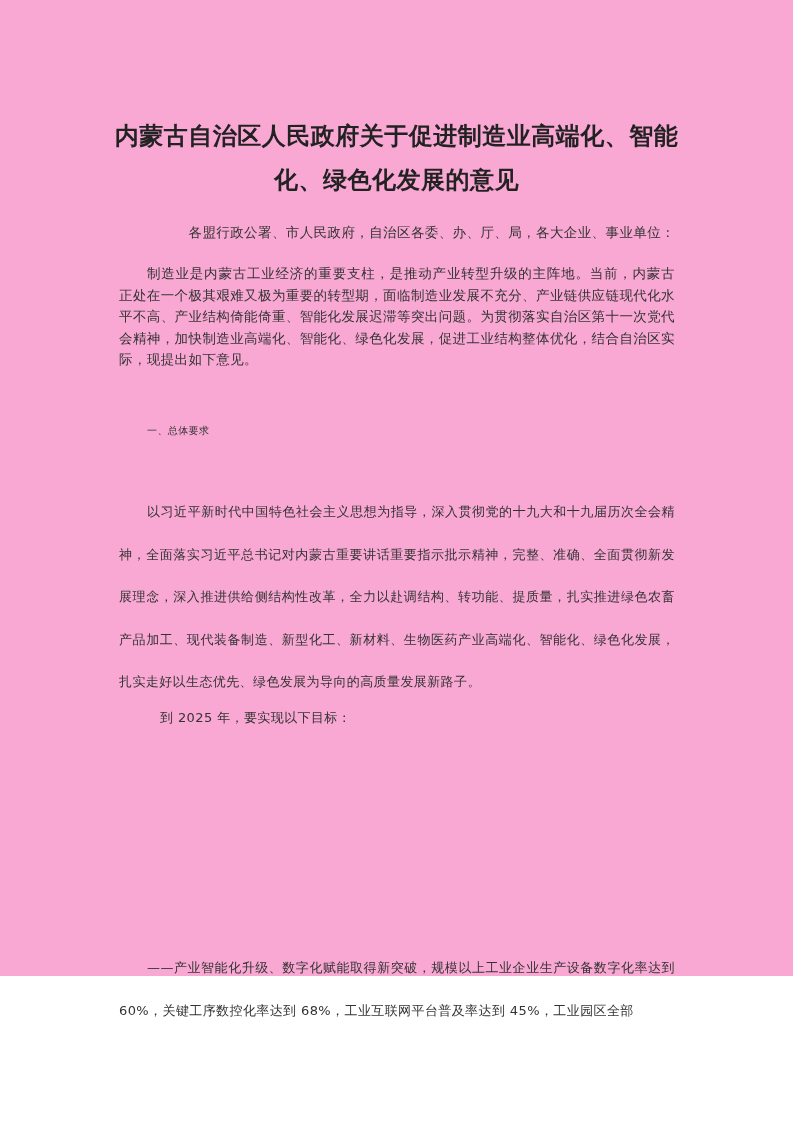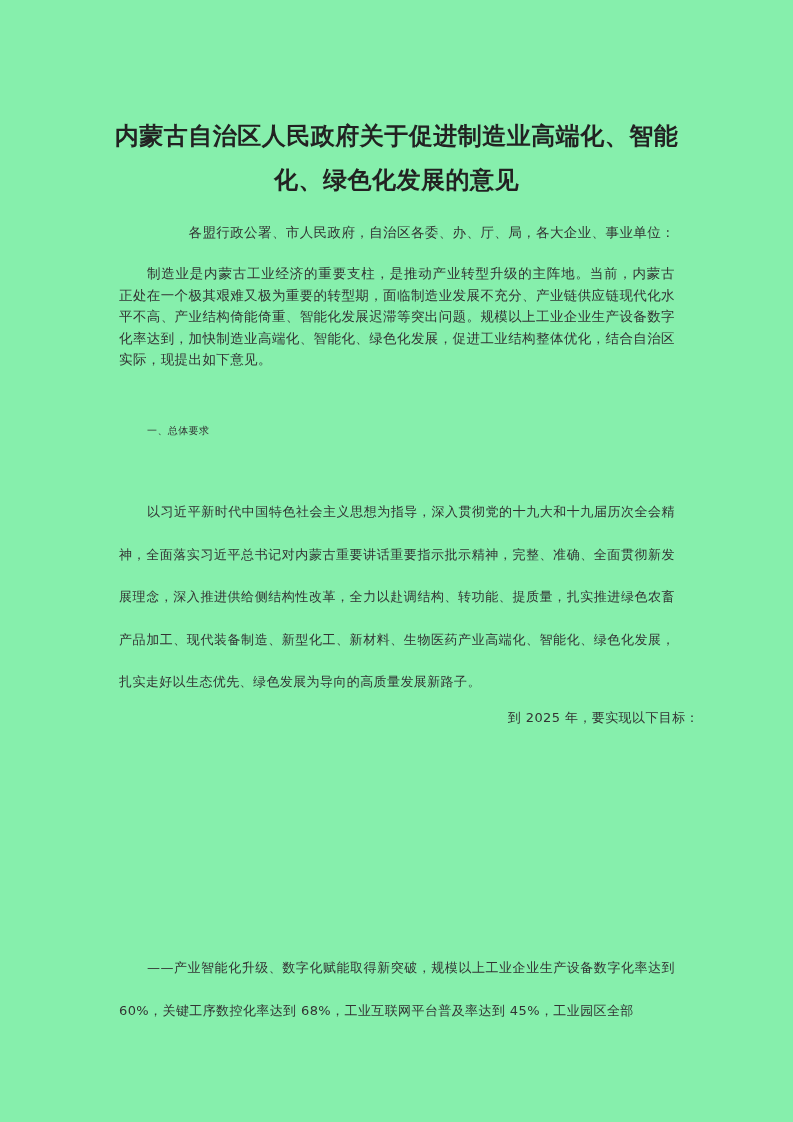--- a/index.html
+++ b/index.html
@@ -1,50 +1,50 @@
 <!DOCTYPE html>
 <html><head>
 <meta charset="utf-8">
 <style>
   html, body { margin: 0; padding: 0; background: #ffffff; }
   body { width: 793px; height: 1122px; position: relative; overflow: hidden; color: #2b2b2b; }
-  .page { position: absolute; left: 0; top: 0; width: 793px; height: 1122px; background: #86efac; }
+  .page { position: absolute; left: 0; top: 0; width: 793px; height: 976px; background: #f9a8d4; }
   .title {
     position: absolute; left: 110px; width: 573px; top: 98px;
     font-family: "DejaVu Sans", sans-serif; font-weight: bold;
     font-size: 24px; line-height: 44px; text-align: center; color: #222;
     letter-spacing: 0.5px;
   }
   .serif {
     font-family: "DejaVu Serif", "Liberation Serif", serif;
     font-size: 13.5px; color: #333; letter-spacing: 0.4px;
   }
   .sans {
     font-family: "DejaVu Sans", "Liberation Sans", sans-serif;
     font-size: 13px; color: #333; letter-spacing: 0.4px;
   }
   .abs { position: absolute; left: 119px; width: 556px; margin: 0; }
   .salutation { top: 222px; line-height: 20px; text-align: right; }
   .intro { top: 263px; line-height: 21.5px; text-indent: 28px; text-align: justify; }
   .heading1 { top: 421px; left: 147px; line-height: 20px; font-size: 10px; }
   .para-wide { line-height: 42.5px; text-align: justify; text-indent: 28px; }
   .p1 { top: 491px; }
-  .target { top: 708px; left: 143px; line-height: 20px; text-align: right; }
+  .target { top: 708px; left: 160px; line-height: 20px; }
   .goal1 { top: 741px; text-indent: 32px; }
   .goal2 { top: 947px; text-indent: 28px; }
 </style>
 </head>
 <body>
 
 <div class="page">
   <h1 class="title">内蒙古自治区人民政府关于促进制造业高端化、智能化、绿色化发展的意见</h1>
 
   <p class="abs serif salutation">各盟行政公署、市人民政府，自治区各委、办、厅、局，各大企业、事业单位：</p>
 
-  <p class="abs serif intro">制造业是内蒙古工业经济的重要支柱，是推动产业转型升级的主阵地。当前，内蒙古正处在一个极其艰难又极为重要的转型期，面临制造业发展不充分、产业链供应链现代化水平不高、产业结构倚能倚重、智能化发展迟滞等突出问题。规模以上工业企业生产设备数字化率达到，加快制造业高端化、智能化、绿色化发展，促进工业结构整体优化，结合自治区实际，现提出如下意见。</p>
+  <p class="abs serif intro">制造业是内蒙古工业经济的重要支柱，是推动产业转型升级的主阵地。当前，内蒙古正处在一个极其艰难又极为重要的转型期，面临制造业发展不充分、产业链供应链现代化水平不高、产业结构倚能倚重、智能化发展迟滞等突出问题。为贯彻落实自治区第十一次党代会精神，加快制造业高端化、智能化、绿色化发展，促进工业结构整体优化，结合自治区实际，现提出如下意见。</p>
 
   <p class="abs sans heading1">一、总体要求</p>
 
   <p class="abs sans para-wide p1">以习近平新时代中国特色社会主义思想为指导，深入贯彻党的十九大和十九届历次全会精神，全面落实习近平总书记对内蒙古重要讲话重要指示批示精神，完整、准确、全面贯彻新发展理念，深入推进供给侧结构性改革，全力以赴调结构、转功能、提质量，扎实推进绿色农畜产品加工、现代装备制造、新型化工、新材料、生物医药产业高端化、智能化、绿色化发展，扎实走好以生态优先、绿色发展为导向的高质量发展新路子。</p>
 
   <p class="abs sans target">到 2025 年，要实现以下目标：</p>
 
 
   <p class="abs sans para-wide goal2">——产业智能化升级、数字化赋能取得新突破，规模以上工业企业生产设备数字化率达到 60%，关键工序数控化率达到 68%，工业互联网平台普及率达到 45%，工业园区全部</p>
 </div>

